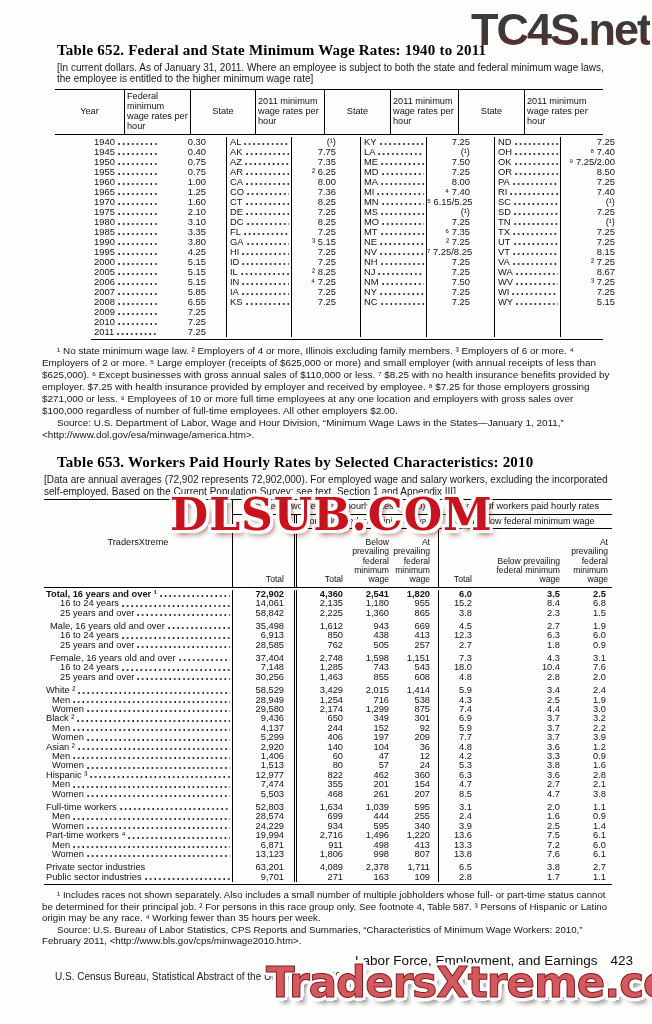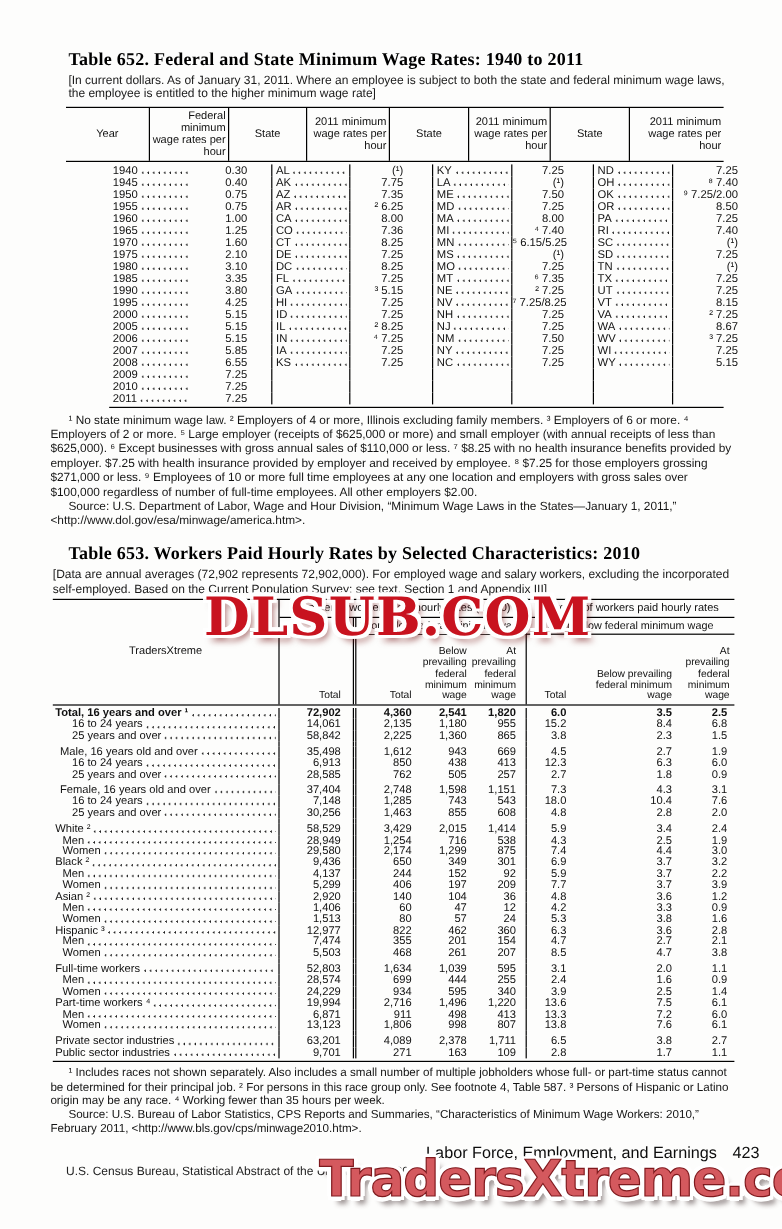--- a/index.html
+++ b/index.html
@@ -8,21 +8,21 @@
   
   .tbl-title{font-family:"Liberation Serif","DejaVu Serif",serif;font-weight:bold;
              font-size:15px;margin:0 0 0 57px;letter-spacing:.2px;color:#000;}
   .tbl-note{font-size:10px;line-height:11.2px;margin:3px 38px 0 57px;color:#191919;}
   
   #t652{margin:5px 0 0 55px;width:548px;}
   .g652{display:grid;grid-template-columns:69px 67px 65px 69px 66px 68px 66px 78px;}
   #t652-head{border-top:1px solid #000;border-bottom:1px solid #000;}
   #t652-head .hc{font-size:9.2px;line-height:9.8px;padding:2px 2px 2px 2px;display:flex;}
   .hc.center{align-items:center;justify-content:center;text-align:center;}
-  .hc.right{align-items:center;justify-content:flex-end;text-align:right;padding-right:3px;}
+  .hc.right{align-items:center;justify-content:flex-end;text-align:left;padding-right:3px;}
   #t652-body{border-bottom:1.5px solid #000;padding:2px 0 2px 0;margin-left:36px;}
   .c652{font-size:9.4px;line-height:10px;height:10px;white-space:nowrap;overflow:hidden;}
   .vr{border-right:1px solid #000;}
   .labcell{display:flex;padding-left:3px;}
   .labcell .lbl{white-space:nowrap;}
   .ldr{flex:1;margin:0 2px 2px 3px;align-self:flex-end;height:2px;
        background-image:radial-gradient(circle at 1px 1px,#222 .7px,transparent .8px);
        background-size:4.6px 2px;background-repeat:repeat-x;}
   .valcell{text-align:right;}
   .pad20{padding-right:20px;} .pad24{padding-right:24px;}
@@ -80,20 +80,21 @@
           color:#d4595e;z-index:6;-webkit-text-stroke:1px #7e191d;
           text-shadow:-3px -3px 0 #fff,3px -3px 0 #fff,-3px 3px 0 #fff,3px 3px 0 #fff,
                       0 -4px 0 #fff,0 4px 0 #fff,-4px 0 0 #fff,4px 0 0 #fff,
                       5px 6px 4px rgba(40,20,20,.45);}
 </style>
 </head>
 <body>
 
 <div id="page">
 
+  <div id="wm-top">TC4S.net</div>
   <div id="wm-mid">DLSUB.COM</div>
   <div id="wm-bot">TradersXtreme.com</div>
 
   <div style="height:42px"></div>
 
   <div class="tbl-title">Table 652. Federal and State Minimum Wage Rates: 1940 to 2011</div>
   <div class="tbl-note">[In current dollars. As of January 31, 2011. Where an employee is subject to both the state and federal minimum wage laws, the employee is entitled to the higher minimum wage rate]</div>
 
   <div id="t652">
     <div id="t652-head" class="g652">
@@ -840,21 +841,21 @@
         <div class="c653 valcell p6">7.6</div>
         <div class="c653 valcell p7">6.1</div>
         <div class="c653 gaprow" style="border-right: 1px solid rgb(0, 0, 0);"></div>
         <div class="c653 gaprow valcell p1"></div>
         <div class="c653 gaprow valcell p2 dblL"></div>
         <div class="c653 gaprow valcell p3"></div>
         <div class="c653 gaprow valcell p4"></div>
         <div class="c653 gaprow valcell p5 solL"></div>
         <div class="c653 gaprow valcell p6"></div>
         <div class="c653 gaprow valcell p7"></div>
-        <div class="c653 labcell" style="padding-left: 2px; border-right: 1px solid rgb(0, 0, 0);">
+        <div class="c653 labcell" style="padding-left: 2px; border-right: 1px solid rgb(0, 0, 0); flex-direction: column;">
           <span class="lbl">Private sector industries</span>
           <span class="ldr"></span>
         </div>
         <div class="c653 valcell p1">63,201</div>
         <div class="c653 valcell p2 dblL">4,089</div>
         <div class="c653 valcell p3">2,378</div>
         <div class="c653 valcell p4">1,711</div>
         <div class="c653 valcell p5 solL">6.5</div>
         <div class="c653 valcell p6">3.8</div>
         <div class="c653 valcell p7">2.7</div>

